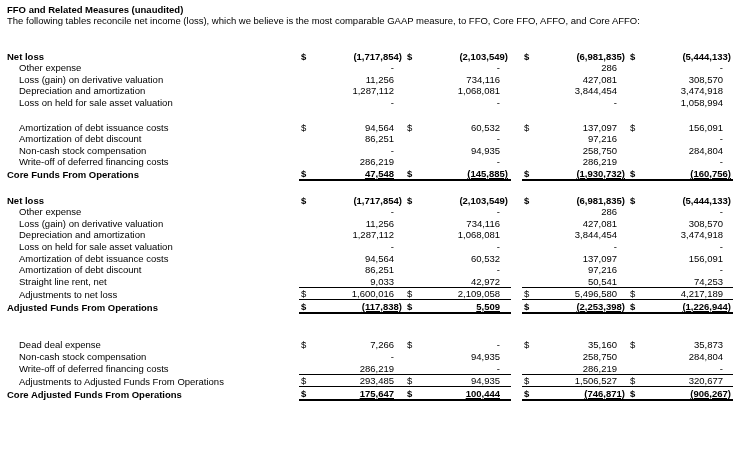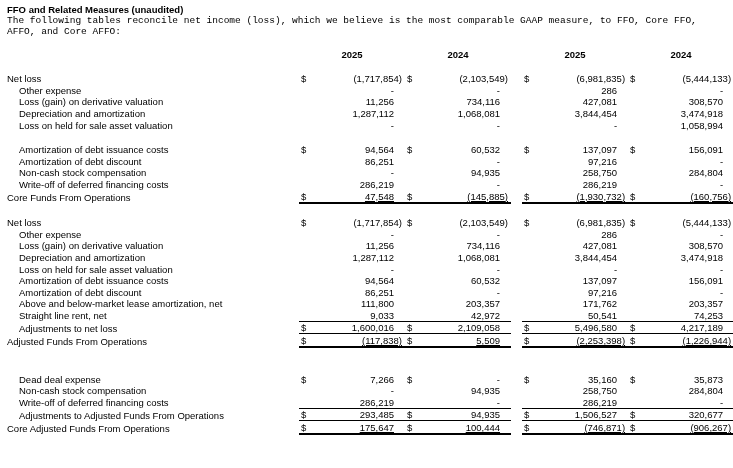--- a/index.html
+++ b/index.html
@@ -3,31 +3,31 @@
 <meta charset="utf-8">
 <style>
   html,body{margin:0;padding:0;background:#fff;}
   body{
     width:733px;height:468px;box-sizing:border-box;
     padding:4px 2px 0 7px;
     font-family:"Liberation Sans",sans-serif;
     font-size:9.5px;color:#000;overflow:hidden;
   }
   .title{font-weight:bold;line-height:11px;}
-  .subtitle{line-height:11px;font-family:Liberation Mono, monospace;}
+  .subtitle{line-height:11px;}
   table{border-collapse:collapse;table-layout:fixed;width:724px;margin-top:11px;}
   td,th{padding:0;height:11.6px;vertical-align:bottom;white-space:nowrap;
         font-size:9.5px;line-height:11px;font-weight:normal;}
   th{font-weight:bold;text-align:center;}
   .lbl{text-align:left;}
   .ind .lbl{padding-left:12px;}
   .d{text-align:left;padding-left:2px;}
   .v{text-align:right;padding-right:11px;}
   .v.neg{padding-right:3px;}
-  tr.bold td{font-weight:normal;}
+  tr.bold td{font-weight:bold;}
   tr.adj .d, tr.adj .v{border-top:1px solid #000;border-bottom:1px solid #000;}
   tr.total-double .d, tr.total-double .v{border-top:1px solid #000;border-bottom:3px double #000;}
   tr.total-thick .d, tr.total-thick .v{border-bottom:2px solid #000;}
   tr.total-double .v, tr.total-thick .v{text-decoration:underline;}
   tr.gap td{border:none;}
   .sp{width:11px;}
 </style>
 </head>
 <body>
 
@@ -41,28 +41,20 @@
       <col style="width:93px">
     <col style="width:13px">
       <col style="width:93px">
       <col style="width:11px">
     <col style="width:13px">
       <col style="width:93px">
       <col style="width:13px">
       <col style="width:93px">
   </colgroup>
   <thead>
-    <tr>
-      <th></th>
-      <th colspan="2">2025</th>
-      <th colspan="2">2024</th>
-      <th class="sp"></th>
-      <th colspan="2">2025</th>
-      <th colspan="2">2024</th>
-    </tr>
     <tr class="gap" style="height:13px">
         <td colspan="10"></td>
       </tr>
   </thead>
   <tbody>
       <tr class="detail bold">
         <td class="lbl">Net loss</td>
         <td class="d">$</td>
         <td class="v neg">(1,717,854)</td>
         <td class="d">$</td>
@@ -265,32 +257,20 @@
         <td class="v">86,251</td>
         <td class="d"></td>
         <td class="v">-</td>
         <td class="sp"></td>
         <td class="d"></td>
         <td class="v">97,216</td>
         <td class="d"></td>
         <td class="v">-</td>
       </tr>
       <tr class="detail ind">
-        <td class="lbl">Above and below-market lease amortization, net</td>
-        <td class="d"></td>
-        <td class="v">111,800</td>
-        <td class="d"></td>
-        <td class="v">203,357</td>
-        <td class="sp"></td>
-        <td class="d"></td>
-        <td class="v">171,762</td>
-        <td class="d"></td>
-        <td class="v">203,357</td>
-      </tr>
-      <tr class="detail ind">
         <td class="lbl">Straight line rent, net</td>
         <td class="d"></td>
         <td class="v">9,033</td>
         <td class="d"></td>
         <td class="v">42,972</td>
         <td class="sp"></td>
         <td class="d"></td>
         <td class="v">50,541</td>
         <td class="d"></td>
         <td class="v">74,253</td>

